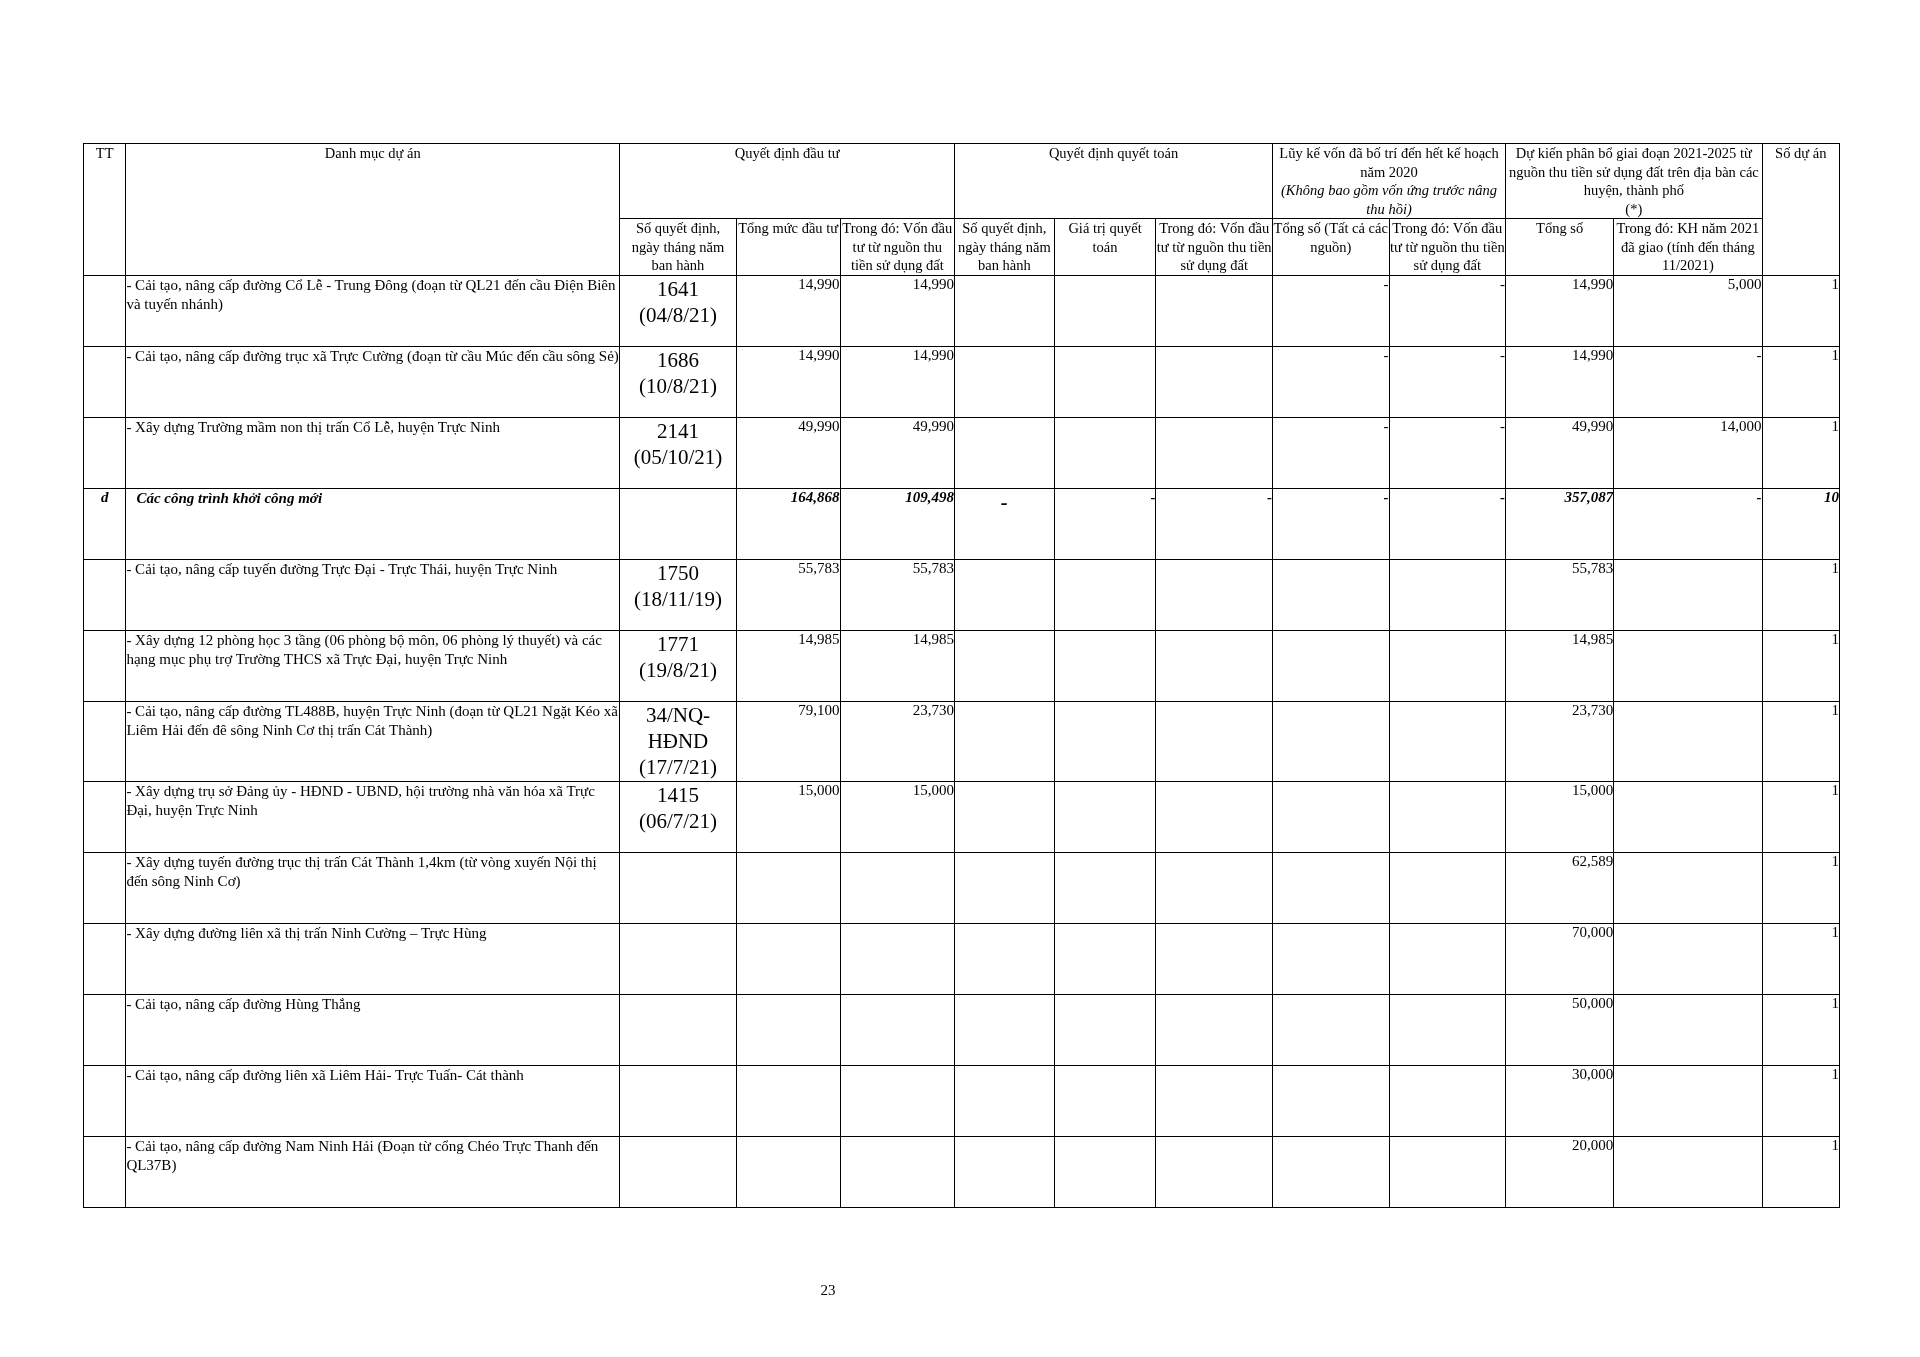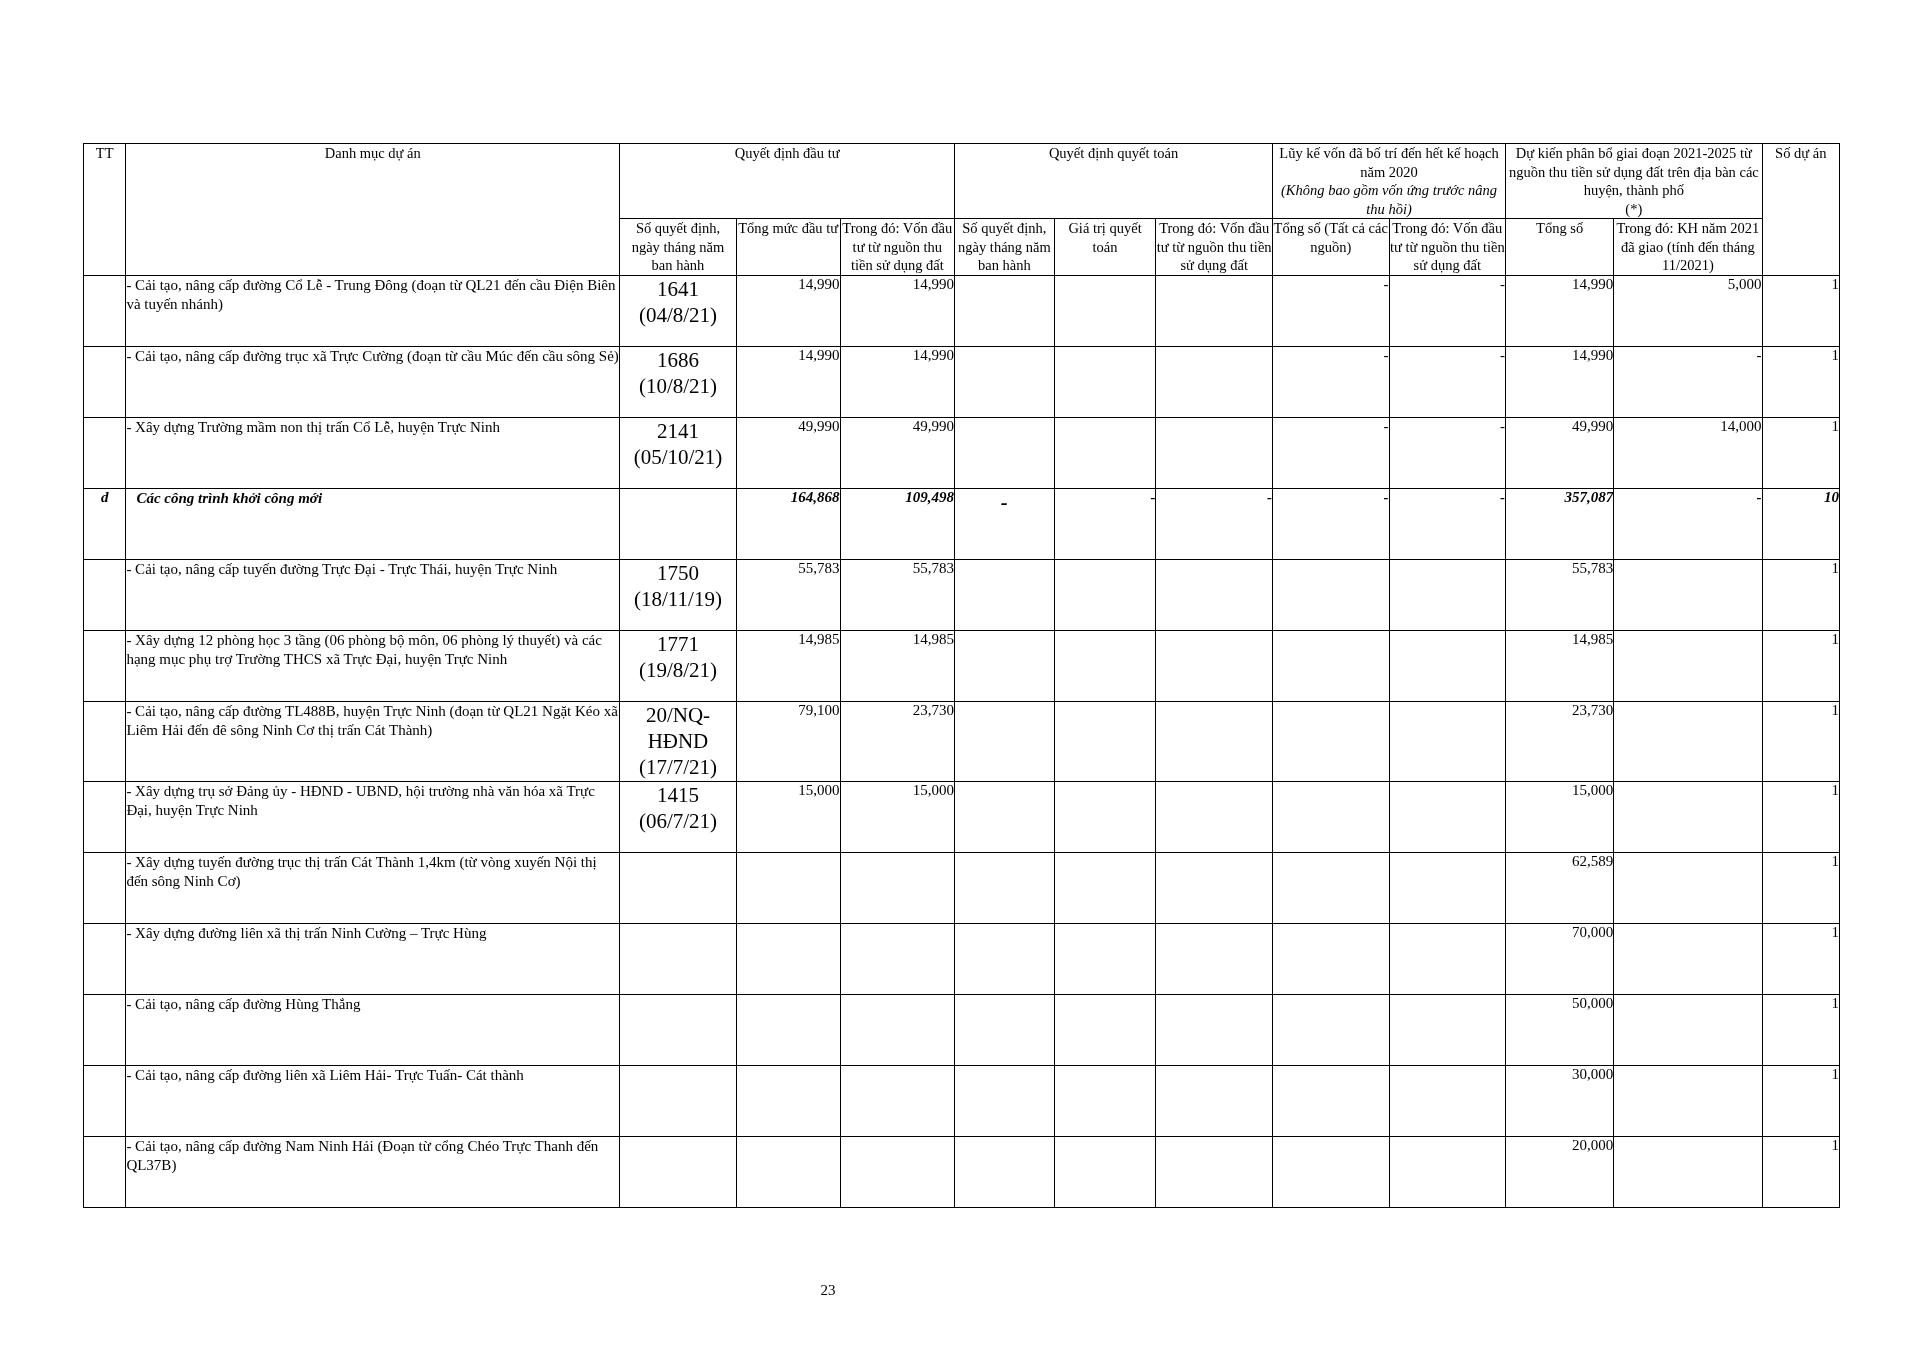--- a/index.html
+++ b/index.html
@@ -270,21 +270,21 @@
             <td class="num"></td>
             <td class="num"></td>
             <td class="num">14,985</td>
             <td class="num"></td>
             <td class="cnt">1</td>
           </tr>
           <tr>
             <td class="idx"></td>
             <td class="name">- Cải tạo, nâng cấp đường TL488B, huyện Trực Ninh (đoạn từ QL21 Ngặt Kéo xã Liêm Hải đến đê sông Ninh Cơ thị trấn Cát Thành)</td>
             <td class="ctr">
-              <span class="two-line">20/NQ-HĐND</span>
+              <span class="two-line">34/NQ-HĐND</span>
               <span class="two-line">(17/7/21)</span>
             </td>
             <td class="num">79,100</td>
             <td class="num">23,730</td>
             <td class="ctr">
               <span class="two-line"></span>
             </td>
             <td class="num"></td>
             <td class="num"></td>
             <td class="num"></td>

